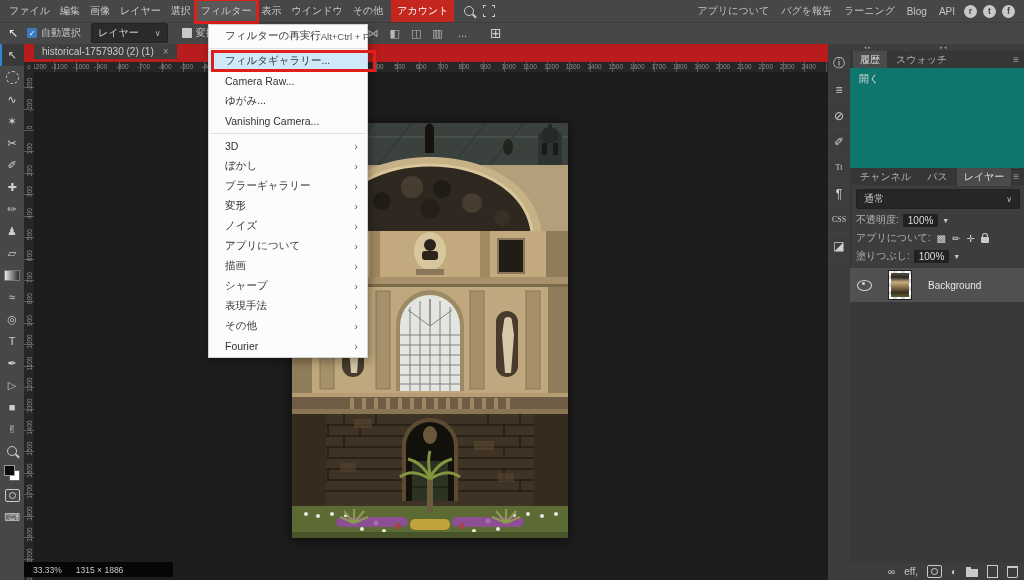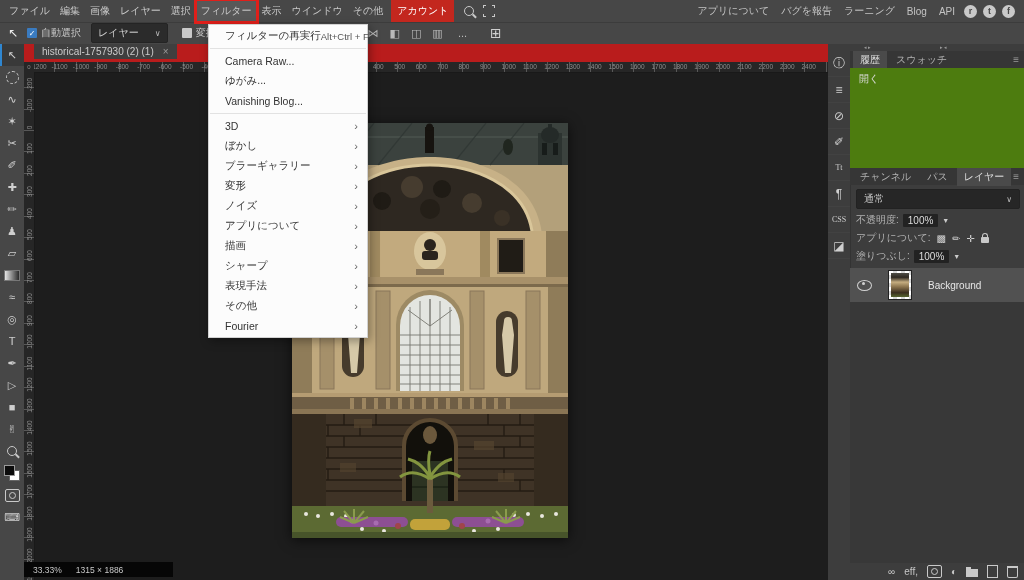--- a/index.html
+++ b/index.html
@@ -97,21 +97,21 @@
   .strip-icon{height:25px;width:100%;display:flex;align-items:center;justify-content:center;color:#cfcfcf;
               font-size:12px;border-bottom:1px solid #424242}
   .strip-icon.small{font-size:8px;font-family:"Liberation Serif","DejaVu Serif",serif}
   .rcontent{position:absolute;left:22px;right:0;top:0;bottom:0;display:flex;flex-direction:column}
   .collapse-row{height:7px;display:flex;justify-content:space-between;padding:0 8px 0 14px;color:#9a9a9a;
                 font-size:5px;line-height:7px}
   .ptabs{height:17px;display:flex;align-items:center;background:#363636;padding-left:3px;gap:2px;flex:none}
   .ptab{padding:2px 7px;color:#b2b2b2;white-space:nowrap}
   .ptab.active{background:#4a4a4a;color:#dedede}
   .ptab-menu{margin-left:auto;margin-right:5px;color:#9a9a9a;font-size:10px}
-  .history-body{height:100px;background:#4d7c0f;flex:none}
+  .history-body{height:100px;background:#0f766e;flex:none}
   .hentry{padding:4px 9px;color:#ddd}
   .blend-row{padding:4px 6px 2px 6px;flex:none}
   .blend-select{background:#262626;border:1px solid #222;border-radius:2px;width:148px;padding:2px 7px;
                 display:flex;justify-content:space-between;color:#ccc;align-items:center}
   .prop-row{display:flex;align-items:center;gap:4px;padding:2px 6px;color:#b2b2b2;flex:none}
   .val-box{background:#222;padding:1px 5px;color:#ddd;border-radius:1px}
   .tri{font-size:7px;color:#ccc}
   .lock-icons{display:flex;gap:6px;align-items:center;margin-left:2px}
   .lock-icons .glyph{font-size:10px;color:#cfcfcf}
   .layer-row{margin-top:3px;background:#515151;display:flex;align-items:center;gap:17px;padding:2px 7px;
@@ -467,28 +467,32 @@
   <span>33.33%</span>
   <span>1315 × 1886</span>
 </div>
 
 <div class="dropdown" id="filter-menu" style="left: 208px;">
     <div class="drow">
       <span class="lbl">フィルターの再実行</span>
       <span class="sc">Alt+Ctrl + F</span>
     </div>
     <div class="dsep"></div>
+    <div class="drow hl">
+      <span class="lbl">フィルタギャラリー...</span>
+      <span class="red-frame2"></span>
+    </div>
     <div class="drow">
       <span class="lbl">Camera Raw...</span>
     </div>
     <div class="drow">
       <span class="lbl">ゆがみ...</span>
     </div>
     <div class="drow">
-      <span class="lbl">Vanishing Blog...</span>
+      <span class="lbl">Vanishing Camera...</span>
     </div>
     <div class="dsep"></div>
     <div class="drow">
       <span class="lbl">3D</span>
       <span class="sub">›</span>
     </div>
     <div class="drow">
       <span class="lbl">ぼかし</span>
       <span class="sub">›</span>
     </div>

